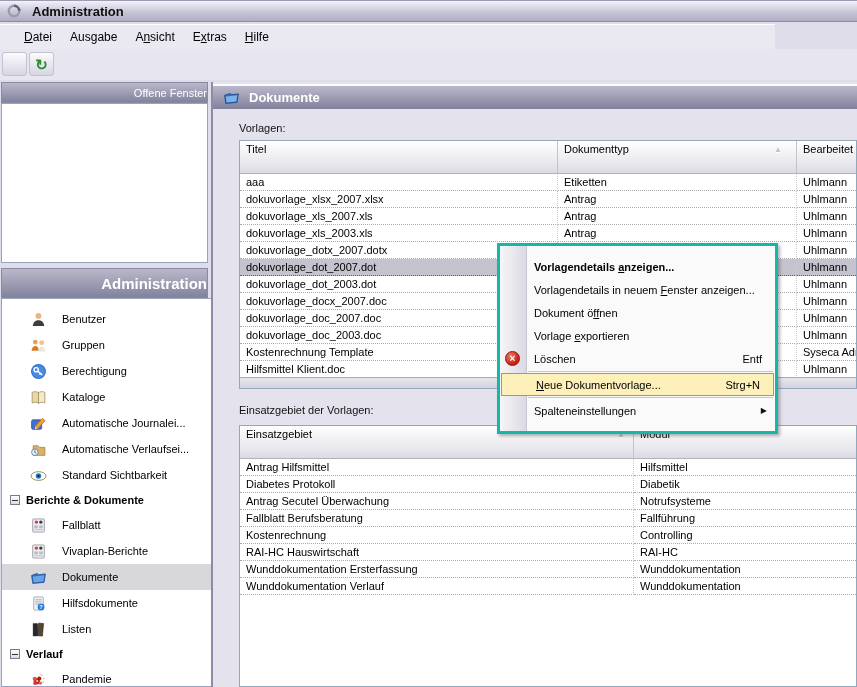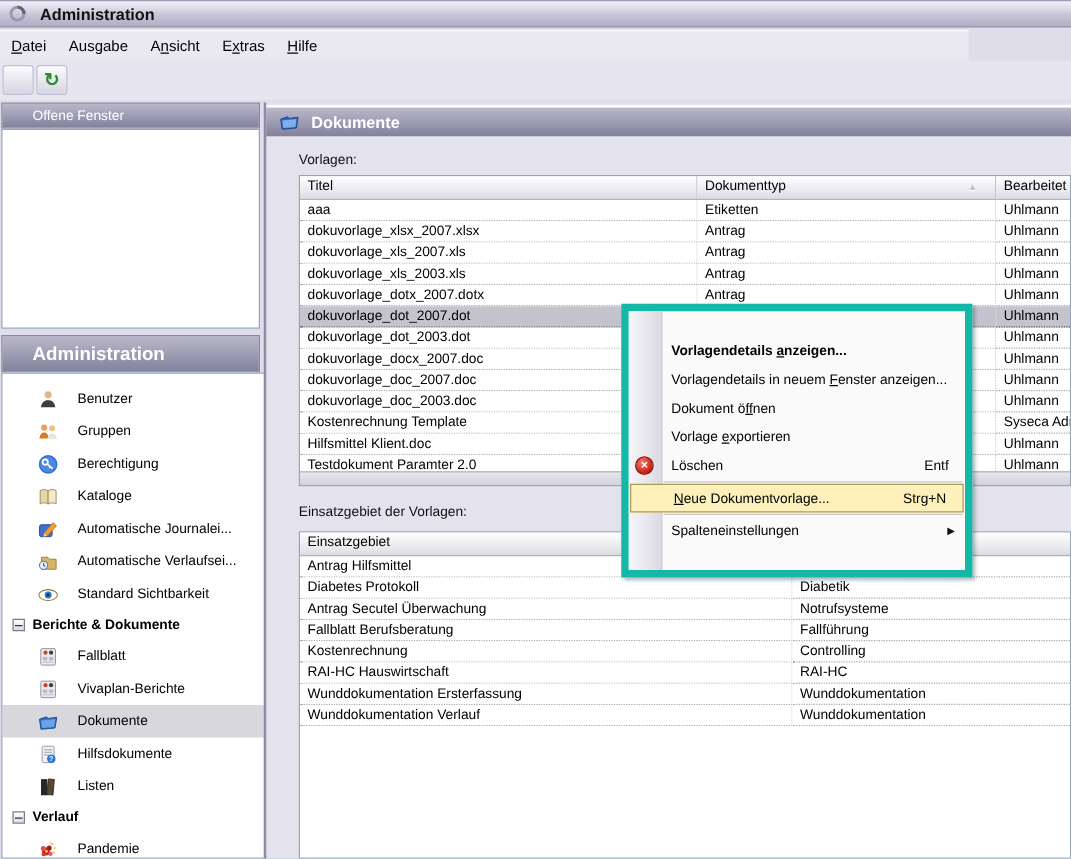--- a/index.html
+++ b/index.html
@@ -22,20 +22,21 @@
     display:flex; align-items:center;
   }
   .app-icon { width:16px; height:16px; margin:0 10px 0 6px; display:inline-block; }
   .win-title { font-weight:bold; font-size:13px; color:#111; }
 
   
   .menubar {
     position:absolute; left:0; top:24px; width:775px; height:25px;
     background:#eae9f2; display:flex; align-items:center;
     border-top:1px solid #fdfdff;
+    padding-left:15px;
   }
   .mitem { padding:3px 9px; font-size:12px; cursor:default; }
 
   
   .toolbar {
     position:absolute; left:0; top:49px; width:857px; height:31px;
     background:#e7e6f0;
   }
   .tbtn {
     position:absolute; top:3px; width:25px; height:24px;
@@ -46,20 +47,21 @@
   }
   .tbtn.b1 { left:2px; }
   .tbtn.b2 { left:29px; }
   .refresh-glyph { color:#2f8b2f; font-weight:bold; font-size:15px; line-height:1; }
 
   
   .panel-hd {
     background:linear-gradient(#b9b8ca, #83829d);
     color:#fff; display:flex; align-items:center; padding-left:24px;
     border:1px solid #8a89a1;
+    justify-content:flex-end;
   }
   .offene-hd { position:absolute; left:1px; top:82px; width:207px; height:21px; font-size:11px; }
   .offene-list {
     position:absolute; left:1px; top:103px; width:207px; height:160px;
     background:#fff; border:1px solid #94a4bc;
   }
   .admin-hd { position:absolute; left:1px; top:268px; width:207px; height:30px; font-size:15px; font-weight:bold; }
   .admin-body {
     position:absolute; left:1px; top:298px; width:249px; height:389px;
     background:#fff; border:1px solid #94a4bc; overflow:hidden;
@@ -109,21 +111,21 @@
   }
   .doc-hd .nicon { margin:0 9px 0 10px; }
   .flabel { position:absolute; left:26px; color:#111; }
   .lbl-vorlagen { top:40px; }
   .lbl-einsatz { top:322px; }
 
   .gridbox { position:absolute; left:26px; right:0; background:#fff; border:1px solid #94a8bc; overflow:hidden; }
   .t1 { top:58px; height:249px; }
   .t2 { top:343px; bottom:0; }
 
-  .hrow { display:flex; height:19px; }
+  .hrow { display:flex; height:33px; }
   .hcell {
     background:linear-gradient(#ffffff,#e6e6ec 75%,#dadae2);
     border-right:1px solid #c3c3cc; border-bottom:1px solid #b2b2bc;
     padding:2px 0 0 6px; white-space:nowrap; overflow:hidden;
     position:relative; font-size:11px;
   }
   .sort-arrow { position:absolute; top:4px; font-size:8px; color:#bfc3cf; text-shadow:0 1px 0 #fff; }
   .rows { overflow:hidden; }
   .t1 .rows { height:218px; }
   .trow { display:flex; height:17px; background:#fff; }
@@ -135,23 +137,23 @@
   .t1 .c1 { width:318px; } .t1 .c2 { width:239px; } .t1 .c3 { flex:1; border-right:none; }
   .t2 .c1 { width:394px; } .t2 .c2 { flex:1; border-right:none; }
   .hscroll {
     position:absolute; left:0; right:0; bottom:0; height:11px;
     background:linear-gradient(#e8e7ee,#d3d2dd); border-top:1px solid #a9a9b6;
   }
 
   
   .cmenu {
     position:absolute; left:497px; top:243px; width:281px;
-    background:#fafafa; border:6px solid #14b8a6;
+    background:#fafafa; border:3px solid #14b8a6;
     box-shadow:2px 2px 3px rgba(60,60,80,.4);
-    padding:20px 0; z-index:50;
+    padding:9px 0; z-index:50;
   }
   .cmenu::before {
     content:""; position:absolute; left:0; top:0; bottom:0; width:26px;
     background:linear-gradient(to right,#f6f6f8,#dbdae3);
     border-right:1px solid #c9c8d2;
   }
   .cm-item {
     position:relative; height:23px; display:flex; align-items:center;
     padding-left:34px; font-size:11px; cursor:default;
   }

